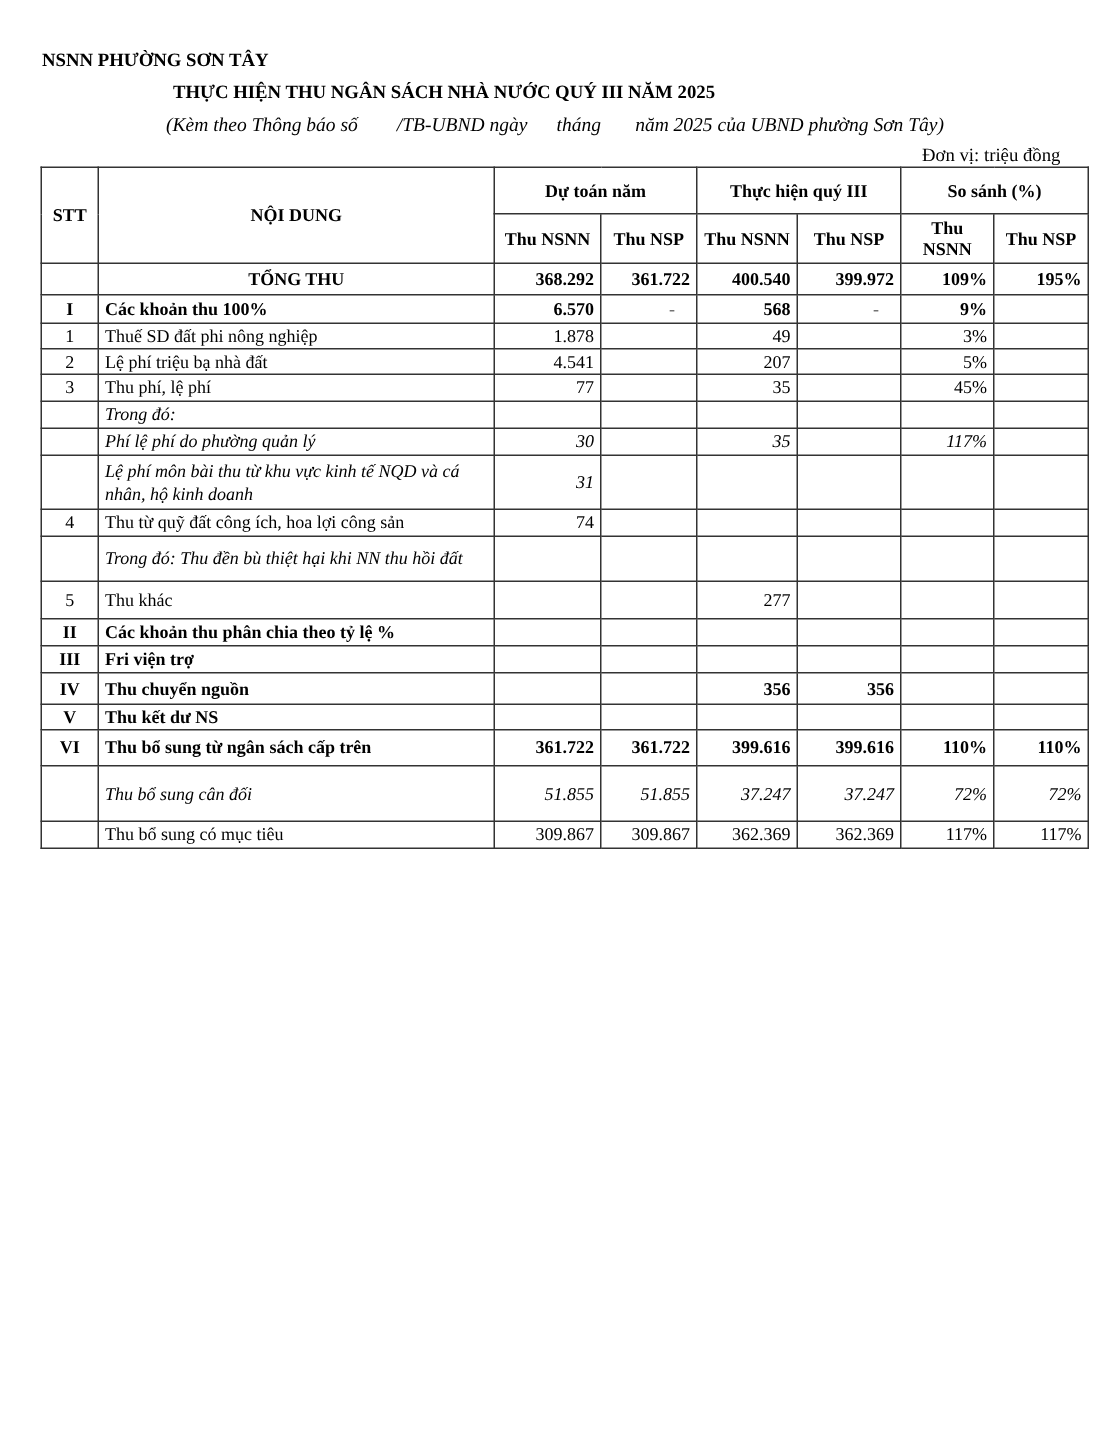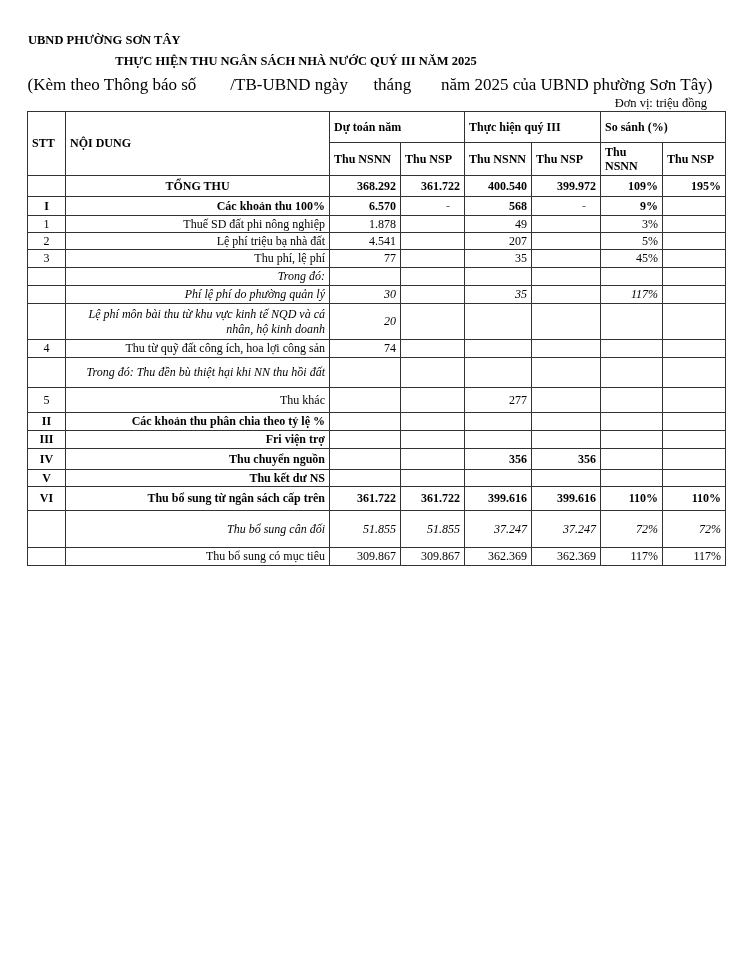--- a/index.html
+++ b/index.html
@@ -1,34 +1,34 @@
 <!DOCTYPE html>
 <html><head>
 <meta charset="utf-8">
 <style>
   html, body { margin:0; padding:0; background:#fff; }
   body { width:740px; height:958px; position:relative; font-family:"Liberation Serif", serif; color:#000; }
   .org { position:absolute; left:28px; top:33px; font-weight:bold; font-size:12.5px; }
   .title { position:absolute; left:0; width:592px; top:54px; text-align:center; font-weight:bold; font-size:12.5px; }
-  .subtitle { position:absolute; left:0; width:740px; top:75px; text-align:center; font-size:17px; white-space:pre; }
+  .subtitle { position:absolute; left:0; width:740px; top:75px; text-align:center; font-style:italic; font-size:13px; white-space:pre; }
   .unit { position:absolute; right:33px; top:96px; font-size:12.5px; }
   table { position:absolute; left:27px; top:111px; border-collapse:collapse; table-layout:fixed; font-size:12px; }
   td, th { border:1px solid #333; padding:0 4px; overflow:hidden; }
-  th { font-weight:bold; text-align:left; font-size:12px; }
+  th { font-weight:bold; text-align:center; font-size:12px; }
   td.stt { text-align:center; }
   td.num { text-align:right; }
   td.c { text-align:center; }
   tr.bold td { font-weight:bold; }
   tr.italic td.content, tr.italic td.num { font-style:italic; }
-  td.content { text-align:right; line-height:15px; }
+  td.content { text-align:left; line-height:15px; }
 </style>
 </head>
 <body>
 
-<div class="org">UBND PHƯỜNG SƠN TÂY</div>
+<div class="org">NSNN PHƯỜNG SƠN TÂY</div>
 <div class="title">THỰC HIỆN THU NGÂN SÁCH NHÀ NƯỚC QUÝ III NĂM 2025</div>
 <div class="subtitle">(Kèm theo Thông báo số        /TB-UBND ngày      tháng       năm 2025 của UBND phường Sơn Tây)</div>
 <div class="unit">Đơn vị: triệu đồng</div>
 
 <table>
   <colgroup>
     <col style="width:38px">
       <col style="width:264px">
       <col style="width:71px">
       <col style="width:64px">
@@ -121,21 +121,21 @@
         <td class="num">30</td>
         <td class="num"></td>
         <td class="num">35</td>
         <td class="num"></td>
         <td class="num">117%</td>
         <td class="num"></td>
       </tr>
       <tr class="italic" style="height: 36px;">
         <td class="stt"></td>
         <td class="content">Lệ phí môn bài thu từ khu vực kinh tế NQD và cá nhân, hộ kinh doanh</td>
-        <td class="num">20</td>
+        <td class="num">31</td>
         <td class="num"></td>
         <td class="num"></td>
         <td class="num"></td>
         <td class="num"></td>
         <td class="num"></td>
       </tr>
       <tr style="height: 18px;">
         <td class="stt">4</td>
         <td class="content">Thu từ quỹ đất công ích, hoa lợi công sản</td>
         <td class="num">74</td>

